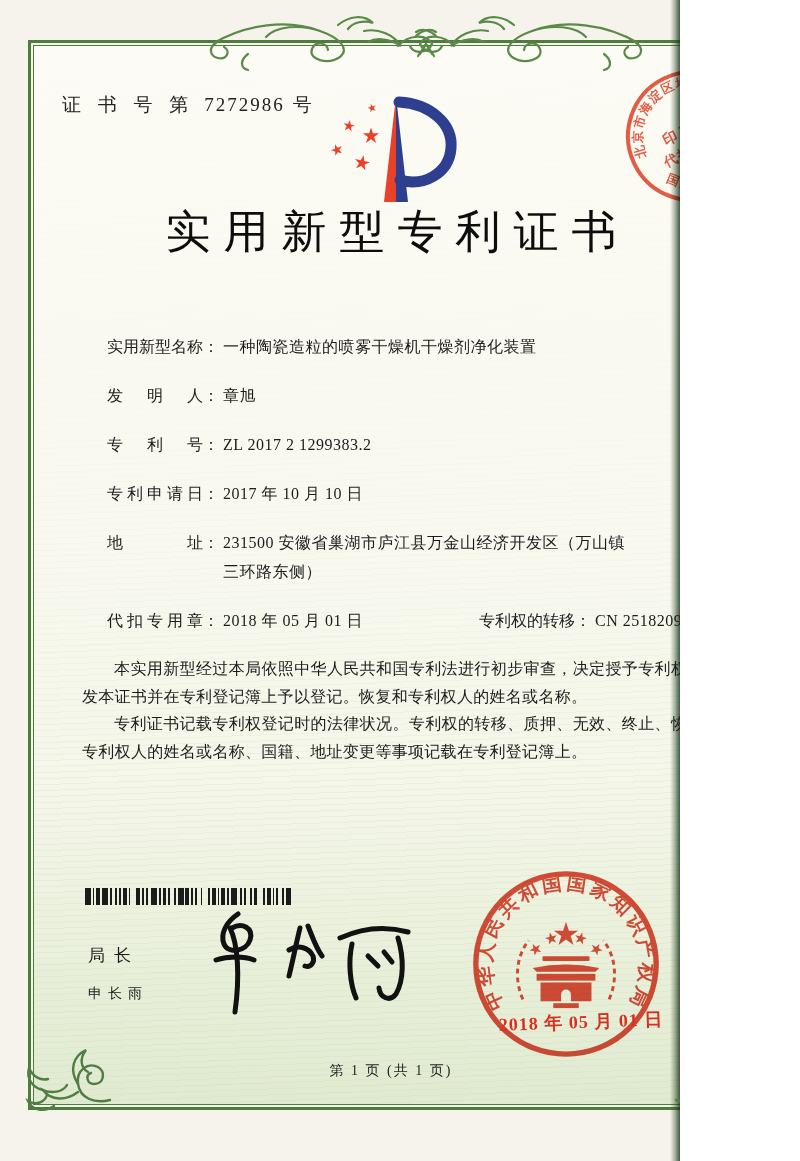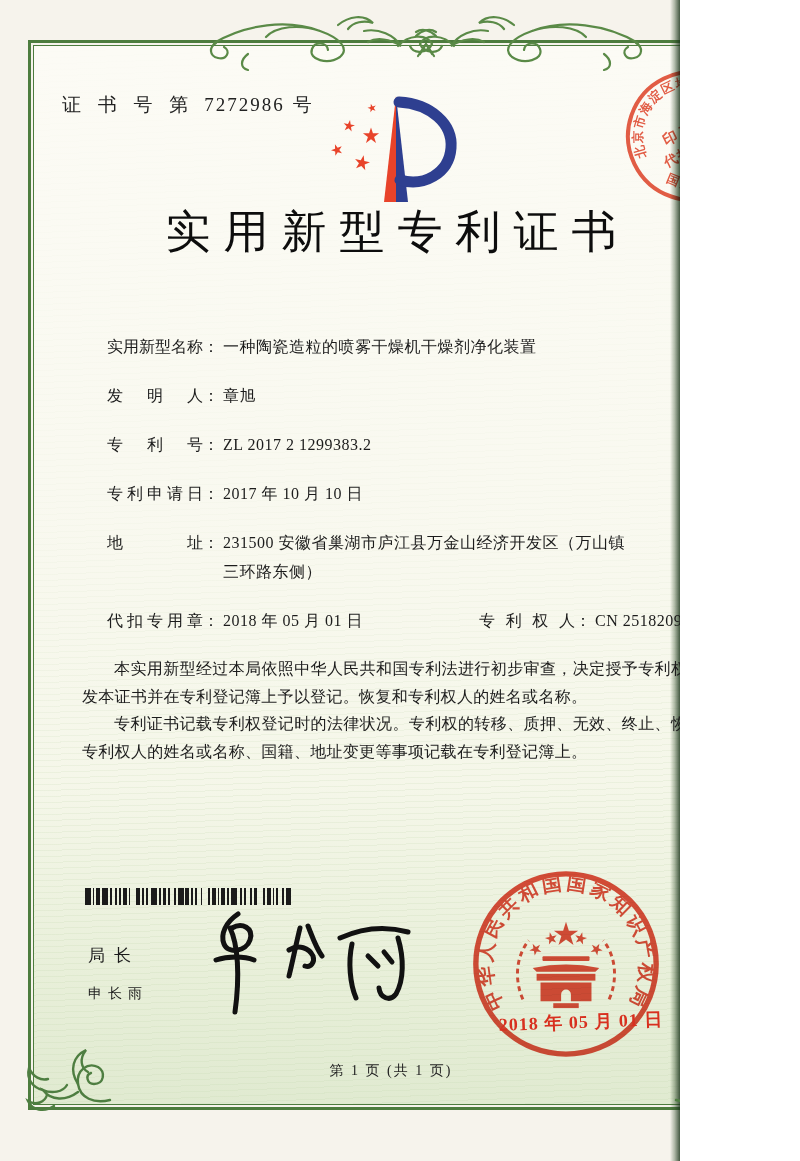--- a/index.html
+++ b/index.html
@@ -171,21 +171,21 @@
     </div>
     <div class="frow">
       <span class="flabel">地址</span><span class="colon">：</span>
       <span class="fvalue addr">231500 安徽省巢湖市庐江县万金山经济开发区（万山镇
 三环路东侧）</span>
     </div>
     <div class="frow">
       <span class="flabel">代扣专用章</span><span class="colon">：</span>
       <span class="fvalue">2018 年 05 月 01 日</span>
       <span class="pair2">
-        <span class="flabel">专利权人</span><span class="colon">：</span>
+        <span class="flabel">专利权的转移</span><span class="colon">：</span>
         <span class="fvalue">CN 251820934 U</span>
       </span>
     </div>
 
     <div class="paras">
       <p>本实用新型经过本局依照中华人民共和国专利法进行初步审查，决定授予专利权，颁发本证书并在专利登记簿上予以登记。恢复和专利权人的姓名或名称。</p>
       <p>专利证书记载专利权登记时的法律状况。专利权的转移、质押、无效、终止、恢复和专利权人的姓名或名称、国籍、地址变更等事项记载在专利登记簿上。</p>
     </div>
   </div>
 

